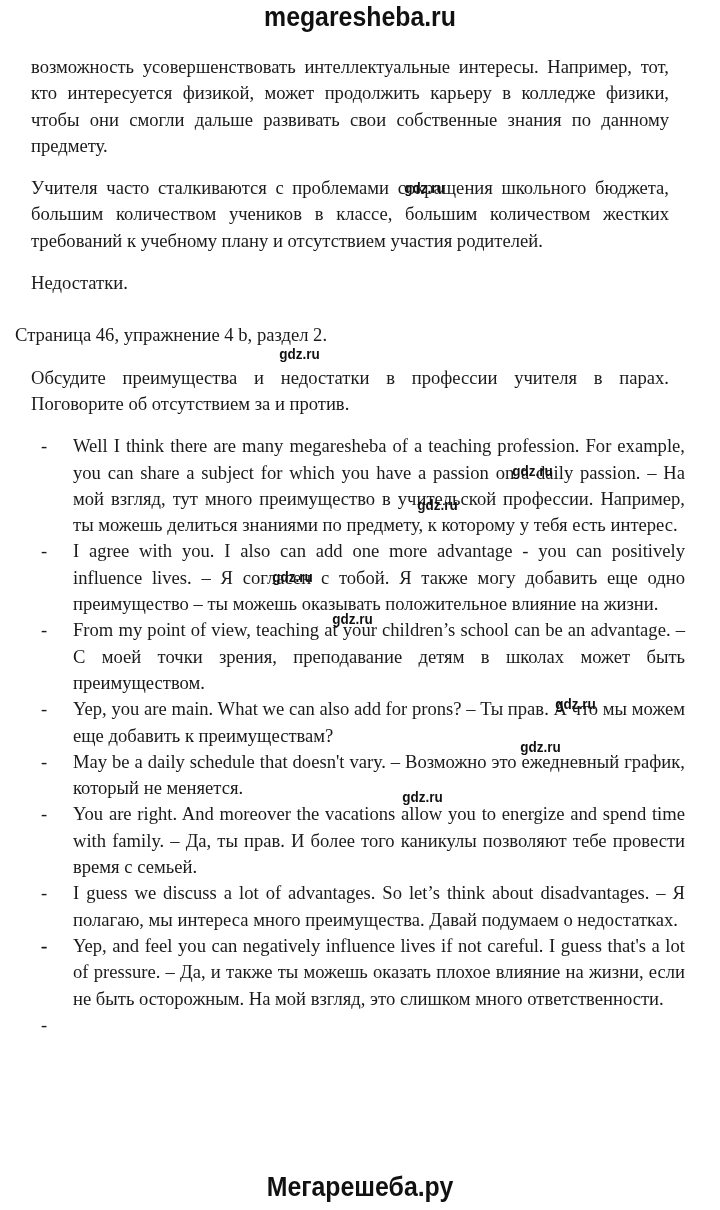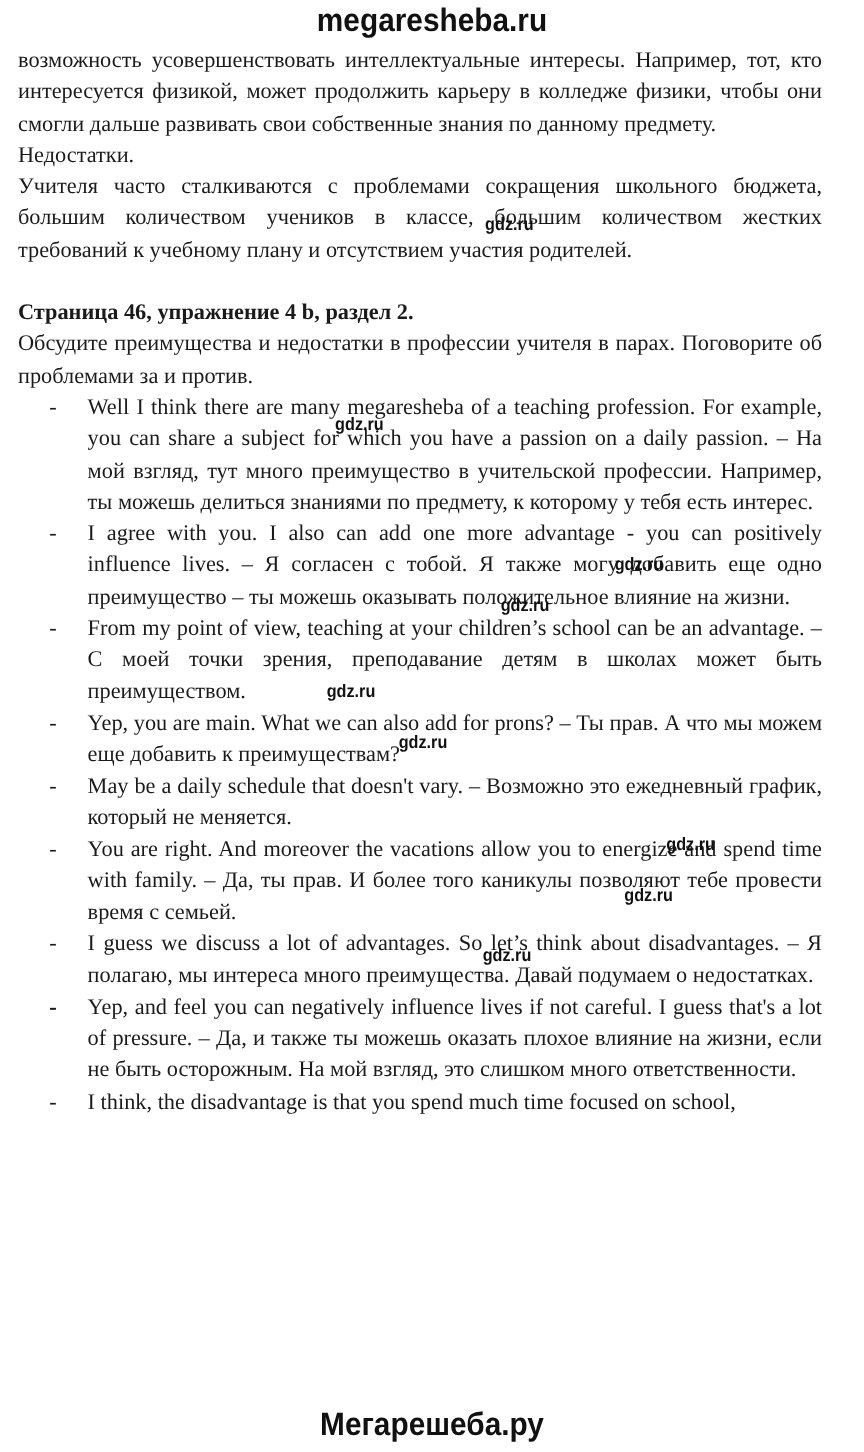--- a/index.html
+++ b/index.html
@@ -11,54 +11,54 @@
   }
   .site-footer {
     position: absolute; left: 0; top: 1170px; width: 720px; height: 36px;
     text-align: center; font-family: "Liberation Sans", sans-serif; font-weight: bold;
     font-size: 27px; line-height: 34px; color: #111; transform: scaleX(0.92);
   }
   .content {
     position: absolute; left: 15px; top: 38px; width: 670px;
     font-family: "Liberation Serif", serif; font-size: 18.6px; line-height: 26.3px;
   }
-  .para { margin: 0; text-align: justify; }
-  .heading { margin: 26px 0 0 0; font-weight: bold; }
+  .para { margin: 16px; text-align: justify; }
+  .heading { margin: 26px 0 0 0; font-weight: normal; }
   .dialog { list-style: none; margin: 0; padding: 0; }
   .dialog li { position: relative; padding-left: 58px; text-align: justify; }
   .dash { position: absolute; left: 26px; top: 0; }
   .wm {
     position: absolute; font-family: "Liberation Sans", sans-serif; font-weight: bold;
     font-size: 15px; color: #111; transform: scaleX(0.9); line-height: 16px;
   }
 </style>
 </head>
 <body>
 
 <div class="site-header">megaresheba.ru</div>
 
 <div class="content">
   <p class="para">возможность усовершенствовать интеллектуальные интересы. Например, тот, кто интересуется физикой, может продолжить карьеру в колледже физики, чтобы они смогли дальше развивать свои собственные знания по данному предмету.</p>
+  <p class="para">Учителя часто сталкиваются с проблемами сокращения школьного бюджета, большим количеством учеников в классе, большим количеством жестких требований к учебному плану и отсутствием участия родителей.</p>
   <p class="para">Недостатки.</p>
-  <p class="para">Учителя часто сталкиваются с проблемами сокращения школьного бюджета, большим количеством учеников в классе, большим количеством жестких требований к учебному плану и отсутствием участия родителей.</p>
 
   <p class="para heading">Страница 46, упражнение 4 b, раздел 2.</p>
-  <p class="para">Обсудите преимущества и недостатки в профессии учителя в парах. Поговорите об проблемами за и против.</p>
+  <p class="para">Обсудите преимущества и недостатки в профессии учителя в парах. Поговорите об отсутствием за и против.</p>
 
   <ul class="dialog">
     <li><span class="dash">-</span><span>Well I think there are many megaresheba of a teaching profession. For example, you can share a subject for which you have a passion on a daily passion. – На мой взгляд, тут много преимущество в учительской профессии. Например, ты можешь делиться знаниями по предмету, к которому у тебя есть интерес.</span></li>
     <li><span class="dash">-</span><span>I agree with you. I also can add one more advantage - you can positively influence lives. – Я согласен с тобой. Я также могу добавить еще одно преимущество – ты можешь оказывать положительное влияние на жизни.</span></li>
     <li><span class="dash">-</span><span>From my point of view, teaching at your children’s school can be an advantage. – С моей точки зрения, преподавание детям  в школах может быть преимуществом.</span></li>
     <li><span class="dash">-</span><span>Yep, you are main. What we can also add for prons? – Ты прав. А что мы можем еще добавить к преимуществам?</span></li>
     <li><span class="dash">-</span><span>May be a daily schedule that doesn't vary. – Возможно это ежедневный график, который не меняется.</span></li>
     <li><span class="dash">-</span><span>You are right. And moreover the vacations allow you to energize and spend time with family. – Да, ты прав. И более того каникулы позволяют тебе провести время с семьей.</span></li>
     <li><span class="dash">-</span><span>I guess we discuss a lot of advantages. So let’s think about disadvantages. – Я полагаю, мы интереса много преимущества. Давай подумаем о недостатках.</span></li>
     <li><span class="dash">-</span></li>
     <li><span class="dash">-</span><span>Yep, and feel you can negatively influence lives if not careful. I guess that's a lot of pressure. – Да, и также ты можешь оказать плохое влияние на жизни, если не быть осторожным. На мой взгляд, это слишком много ответственности.</span></li>
-    <li><span class="dash">-</span><span>I think, the disadvantage is that you spend much time focused on school,</span></li>
+    <li><span class="dash">-</span></li>
   </ul>
 </div>
 
 <span class="wm" style="left:402px; top:180px;">gdz.ru</span>
 <span class="wm" style="left:277px; top:346px;">gdz.ru</span>
 <span class="wm" style="left:510px; top:463px;">gdz.ru</span>
 <span class="wm" style="left:415px; top:497px;">gdz.ru</span>
 <span class="wm" style="left:270px; top:569px;">gdz.ru</span>
 <span class="wm" style="left:330px; top:611px;">gdz.ru</span>
 <span class="wm" style="left:553px; top:696px;">gdz.ru</span>

